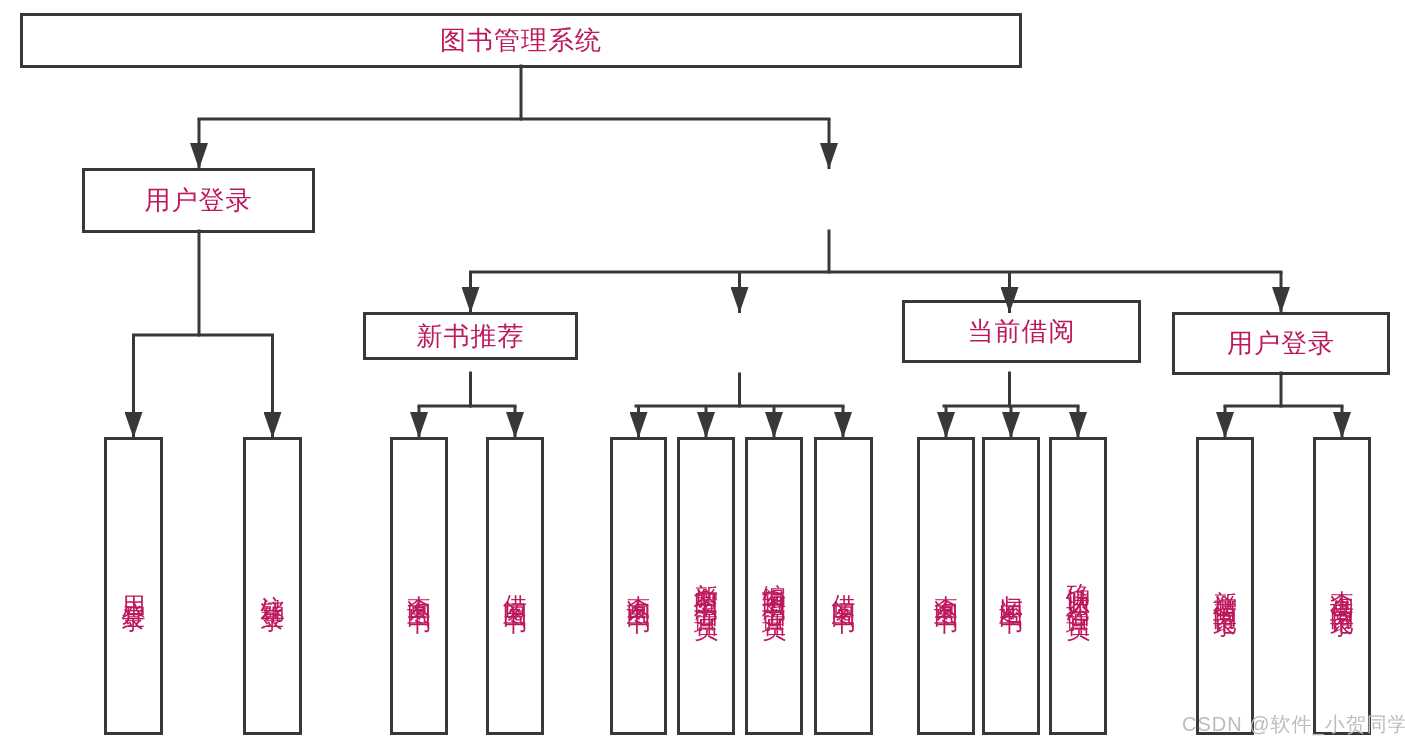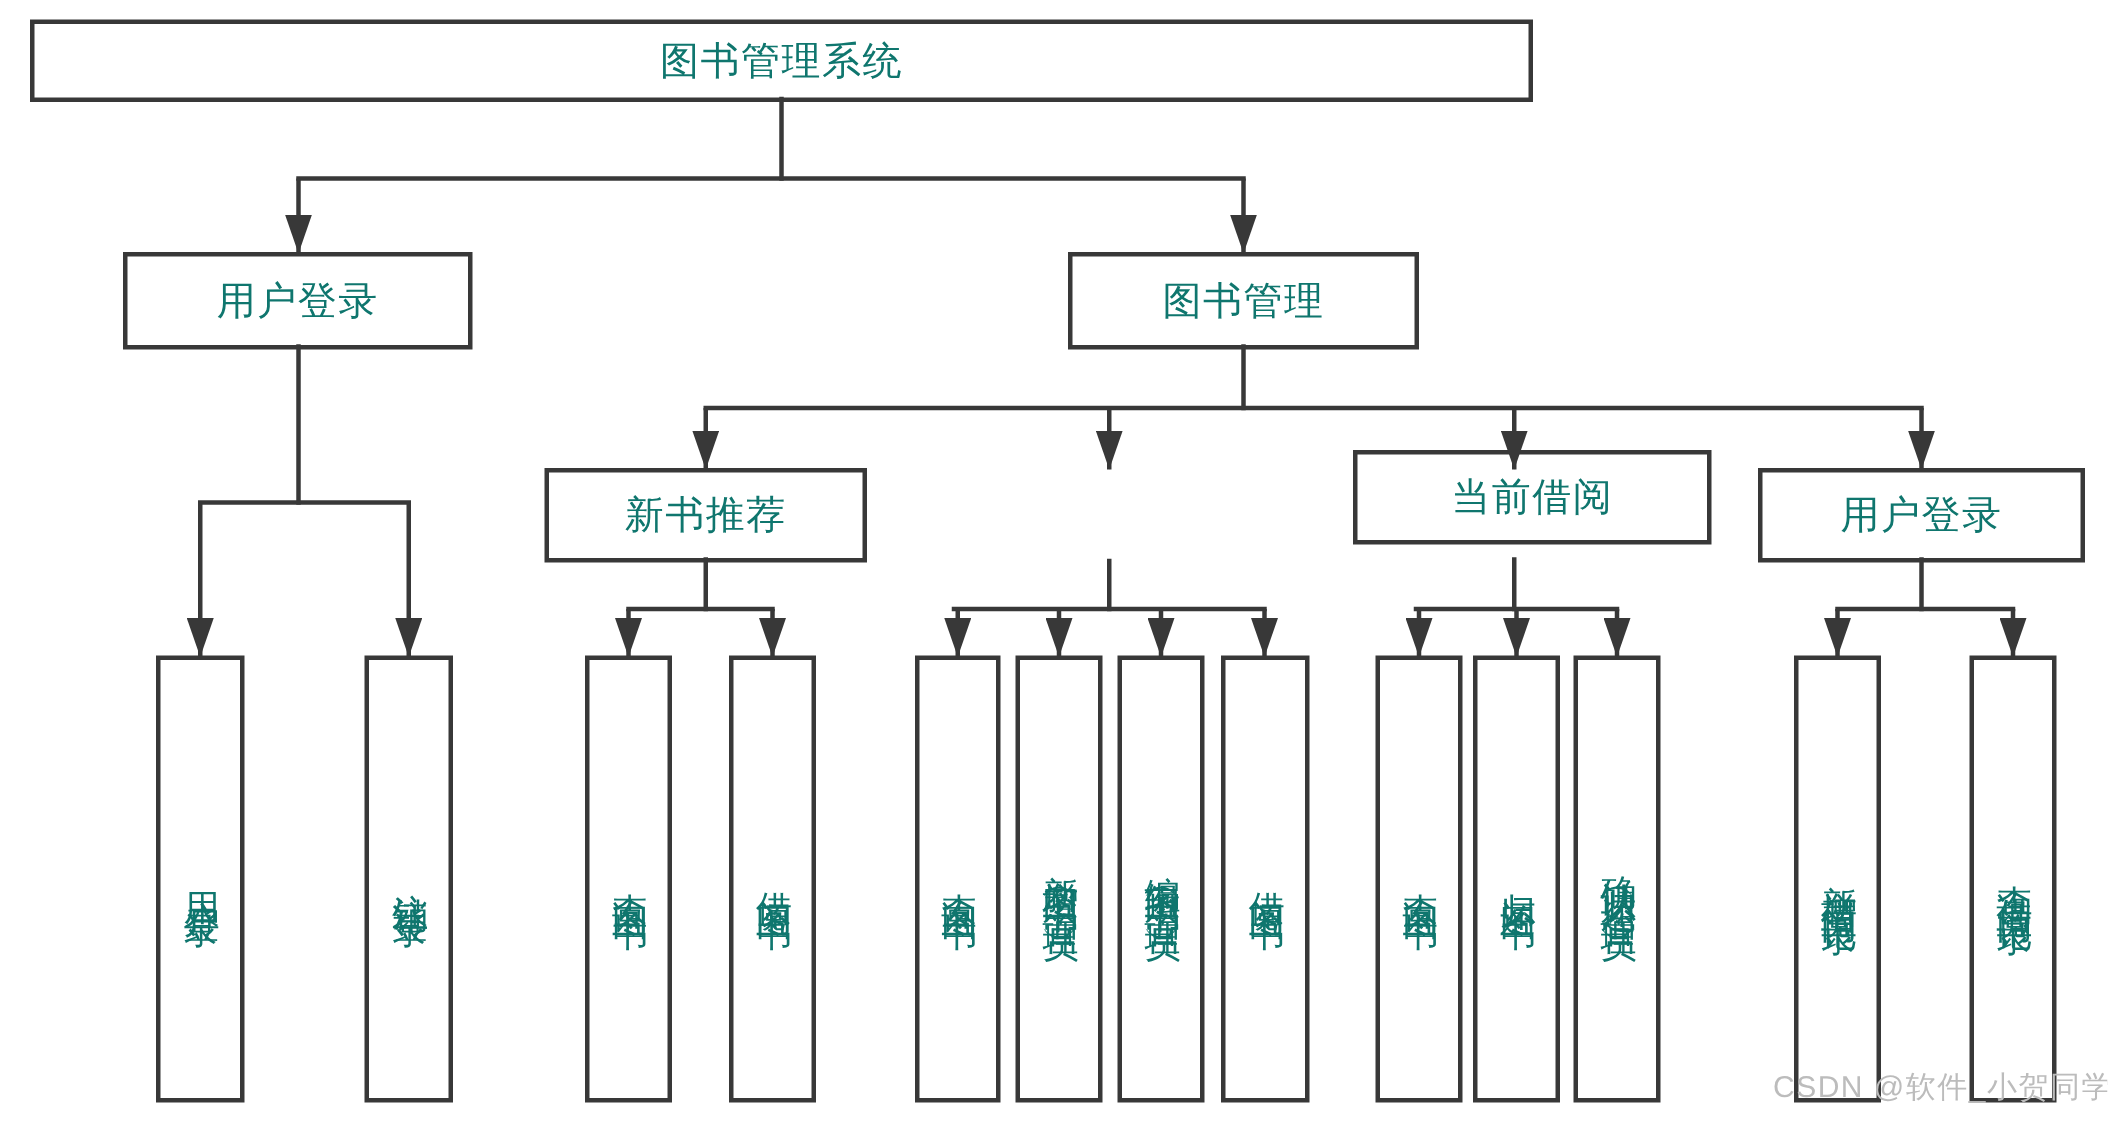--- a/index.html
+++ b/index.html
@@ -8,21 +8,21 @@
     width:1405px;height:747px;
     background:#ffffff;
     font-family:"Liberation Sans","DejaVu Sans",sans-serif;
     overflow:hidden;
   }
   .box{
     position:absolute;
     box-sizing:border-box;
     border:3px solid #383838;
     background:#ffffff;
-    color:#0f766e;
+    color:#be185d;
     display:flex;
     align-items:center;
     justify-content:center;
     z-index:1;
   }
   .hbox{
     font-size:26px;
     letter-spacing:1px;
     white-space:nowrap;
   }
@@ -104,23 +104,22 @@
 
     <line class="sq" x1="1281" y1="373" x2="1281" y2="406"></line>
     <line class="sq" x1="1225" y1="406" x2="1342" y2="406"></line>
     <line x1="1225" y1="406" x2="1225" y2="438" marker-end="url(#ah)"></line>
     <line x1="1342" y1="406" x2="1342" y2="438" marker-end="url(#ah)"></line>
   </svg>
 
   <div class="box hbox" style="left:20px;top:13px;width:1002px;height:55px">图书管理系统</div>
 
   <div class="box hbox" style="left:82px;top:168px;width:233px;height:65px">用户登录</div>
-  <div class="box hbox" style="left:712px;top:168px;width:234px;height:65px">图书管理</div>
 
-  <div class="box hbox" style="left:363px;top:312px;width:215px;height:63px">新书推荐</div>
+  <div class="box hbox" style="left:363px;top:312px;width:215px;height:48px">新书推荐</div>
   <div class="box hbox" style="left:902px;top:300px;width:239px;height:63px">当前借阅</div>
   <div class="box hbox" style="left:1172px;top:312px;width:218px;height:63px">用户登录</div>
 
   <div class="box vbox" style="left:104px;top:437px;width:59px;height:298px">用户登录</div>
   <div class="box vbox" style="left:243px;top:437px;width:59px;height:298px">注销登录</div>
 
   <div class="box vbox" style="left:390px;top:437px;width:58px;height:298px">查询图书</div>
   <div class="box vbox" style="left:486px;top:437px;width:58px;height:298px">借阅图书</div>
 
   <div class="box vbox" style="left:610px;top:437px;width:57px;height:298px">查询图书</div>

